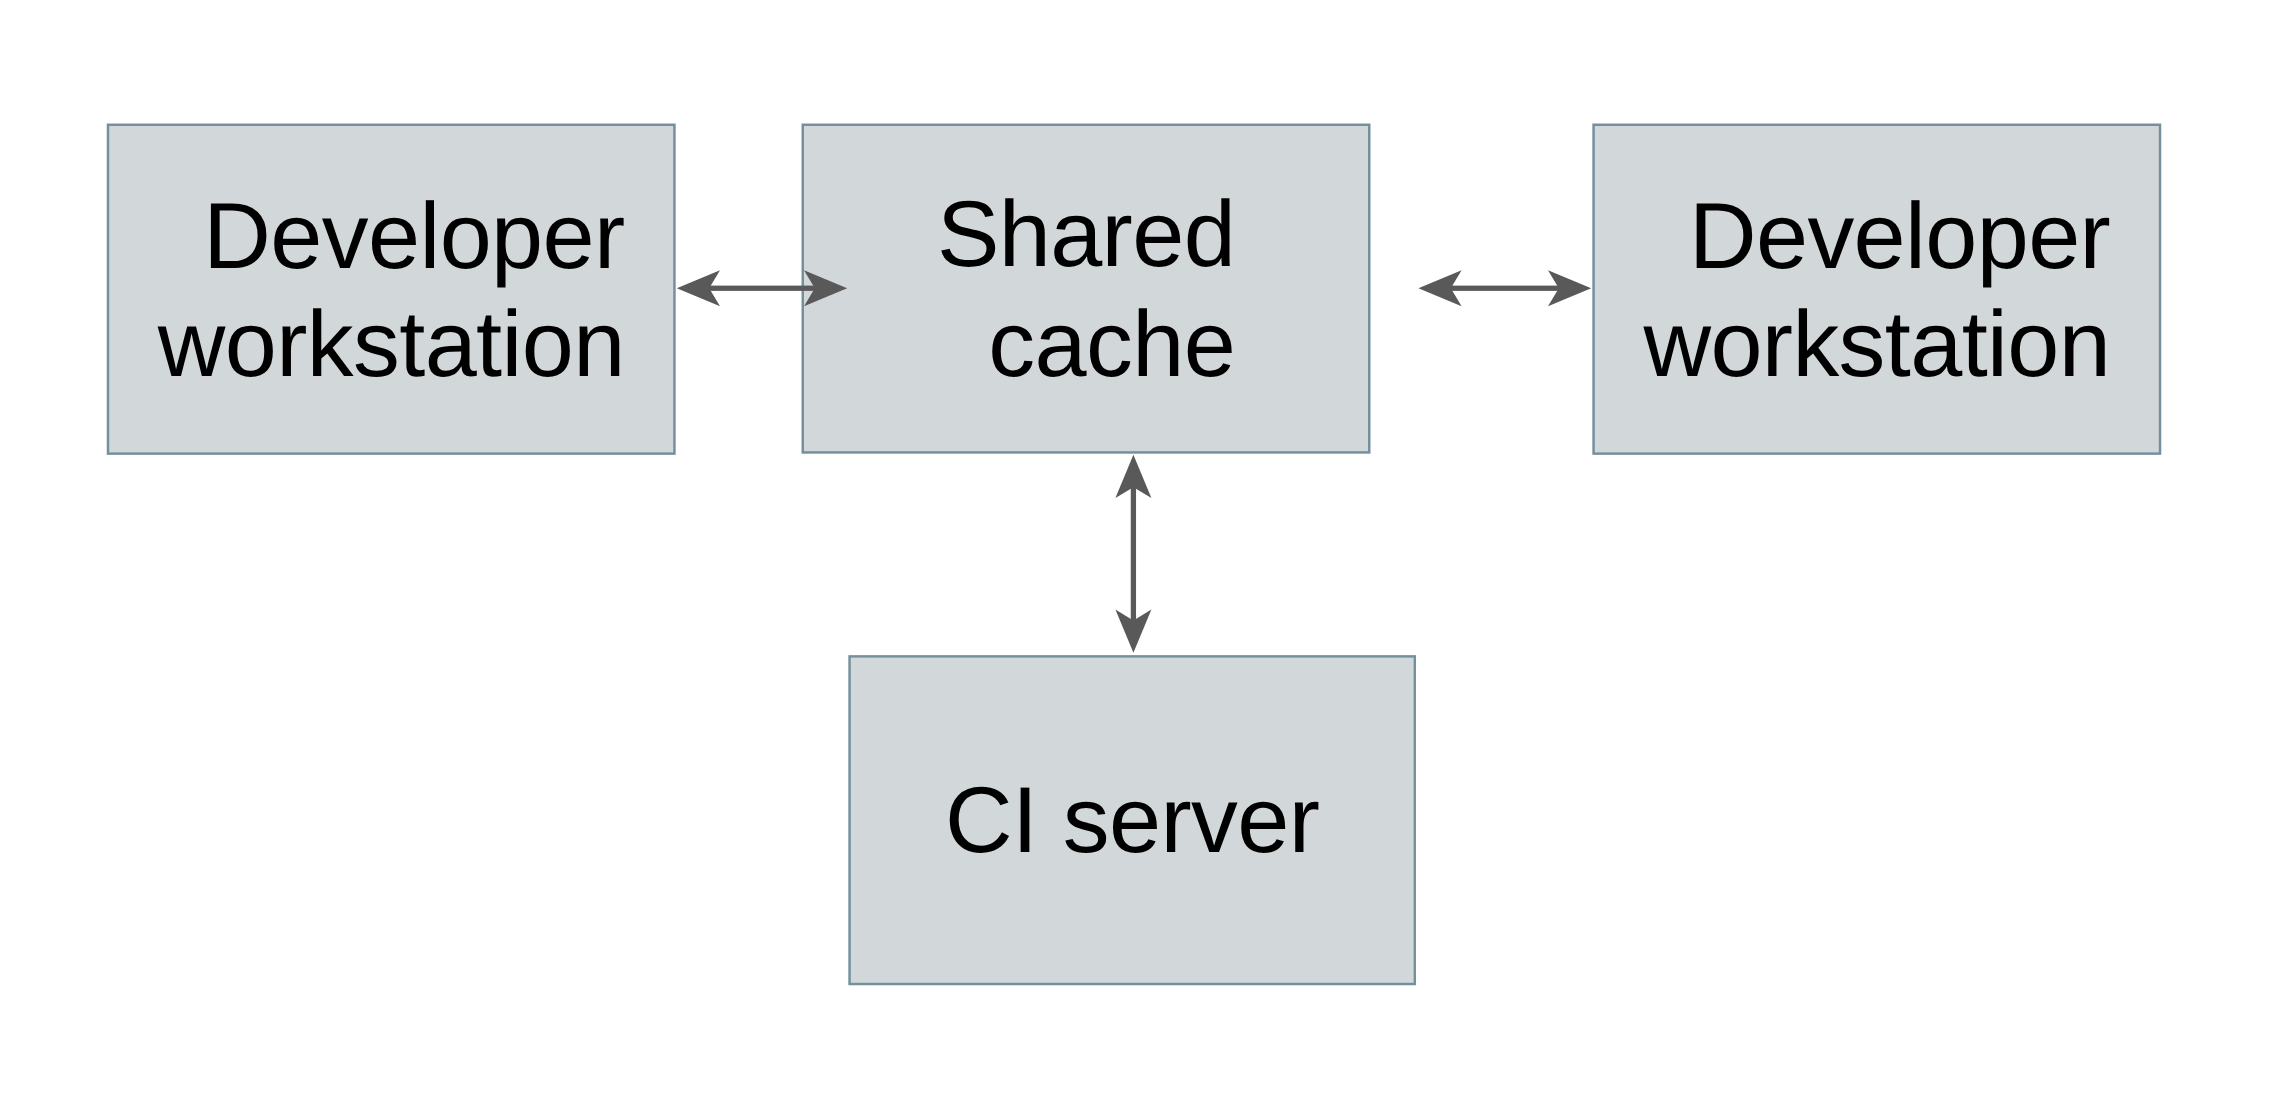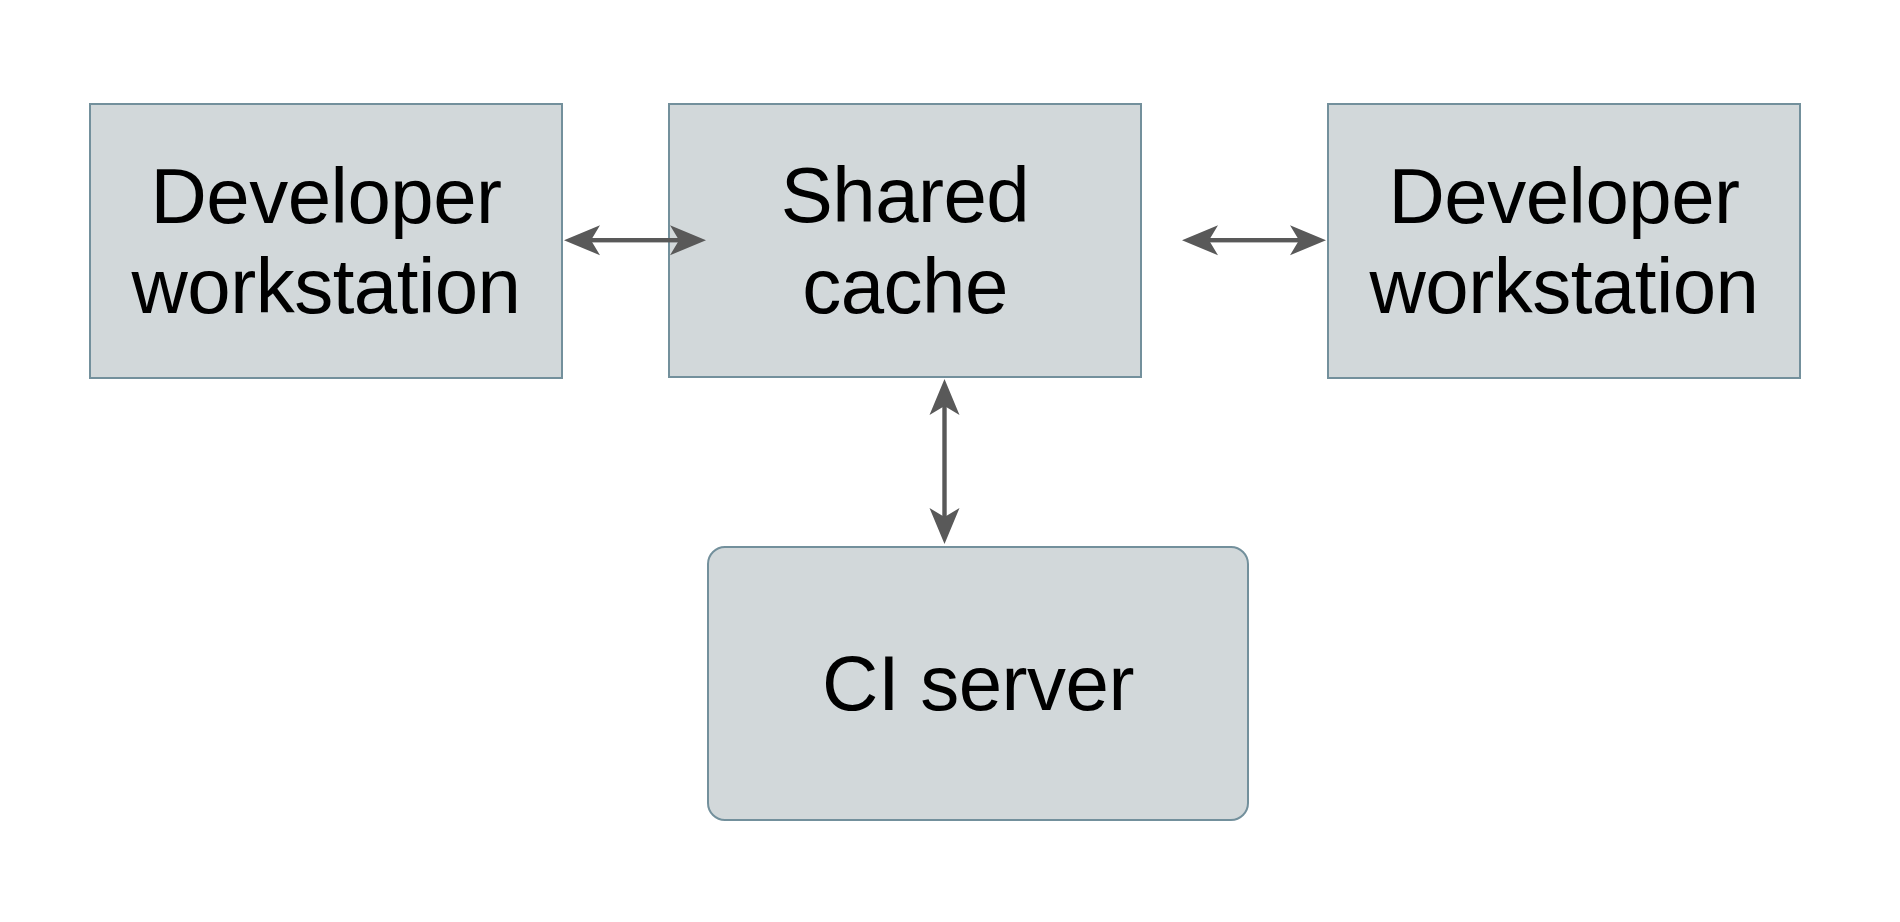--- a/index.html
+++ b/index.html
@@ -27,27 +27,27 @@
     border: 2px solid var(--node-border);
     display: flex;
     align-items: center;
     justify-content: center;
   }
   .node-label {
     color: var(--text);
     font-size: 78px;
     line-height: 1.16;
     letter-spacing: -0.5px;
-    text-align: center;
+    text-align: right;
     white-space: pre-line;
   }
   .node-dev-left   { left: 89px;   top: 103px; width: 474px; height: 276px; }
   .node-cache      { left: 668px;  top: 103px; width: 474px; height: 275px; }
   .node-dev-right  { left: 1327px; top: 103px; width: 474px; height: 276px; }
-  .node-ci         { left: 707px;  top: 546px; width: 542px; height: 275px; border-radius: 18px; }
+  .node-ci         { left: 707px;  top: 546px; width: 473px; height: 275px; }
   .arrow-layer {
     position: absolute;
     left: 0; top: 0;
     width: 1900px; height: 922px;
     pointer-events: none;
   }
   .arrow-shape { fill: var(--arrow); }
 </style>
 </head>
 <body>

